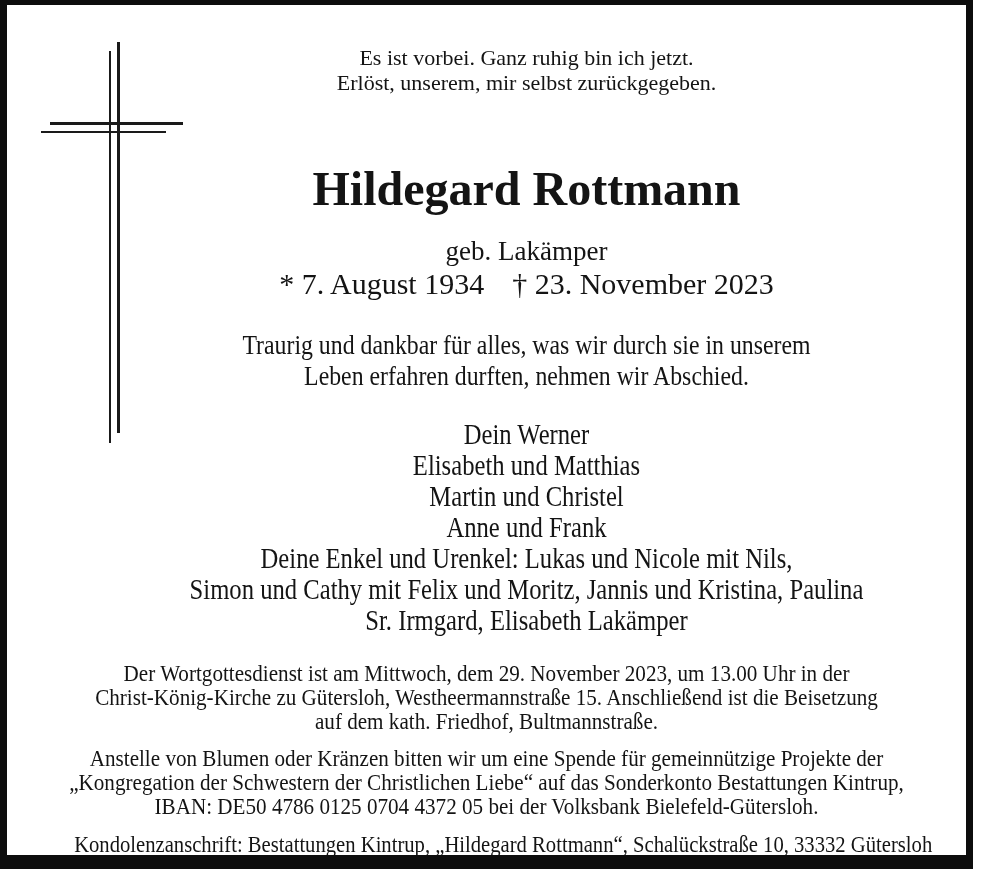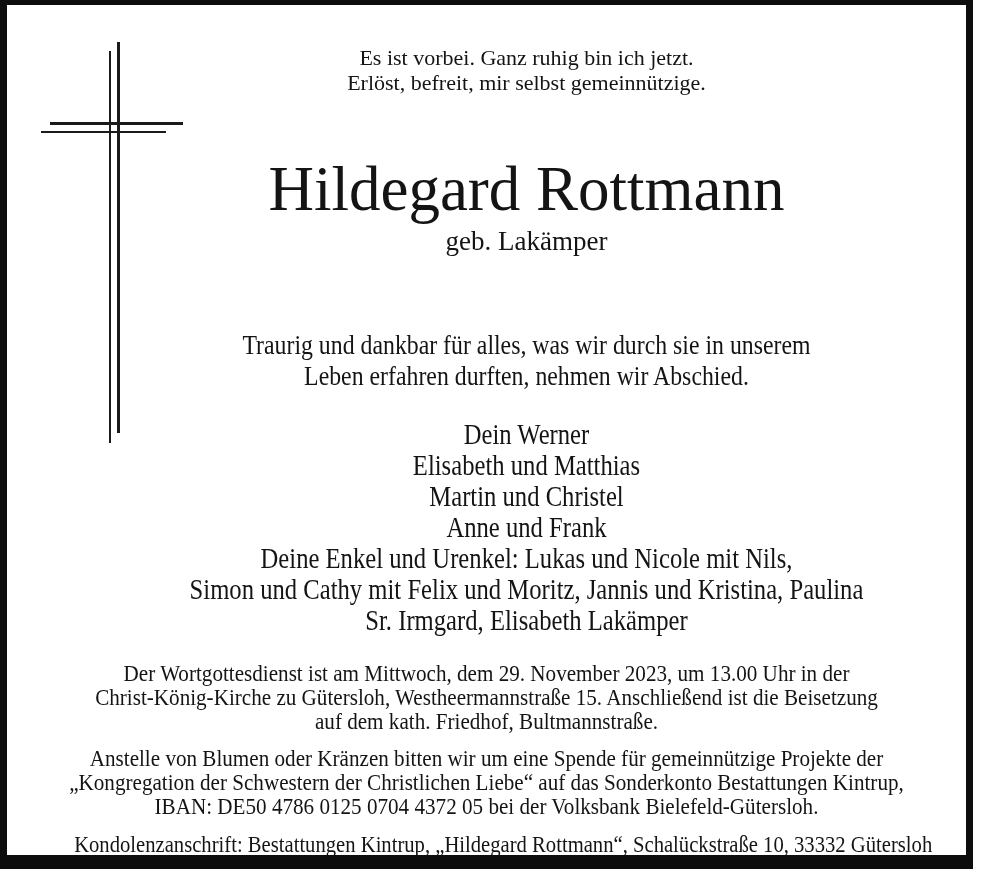--- a/index.html
+++ b/index.html
@@ -28,22 +28,22 @@
   .cross-v2 { left: 110px; top: 37px;  width: 3px; height: 391px; }
   .cross-h1 { left: 43px;  top: 117px; width: 133px; height: 3px; }
   .cross-h2 { left: 34px;  top: 126px; width: 125px; height: 2px; }
 
   
   .block { position: absolute; text-align: center; white-space: nowrap; }
   .upper { left: 80px; right: 0; }   
   .lower { left: 0; right: 0; }      
 
   .poem       { top: 40px;  font-size: 22px; line-height: 25px; }
-  .name       { top: 155px; font-size: 63px; line-height: 58px; font-weight: normal; margin: 0; }
-  .maiden     { top: 221px; font-size: 27px; line-height: 30px; }
+  .name       { top: 155px; font-size: 48px; line-height: 58px; font-weight: bold; margin: 0; }
+  .maiden     { top: 231px; font-size: 27px; line-height: 30px; }
   .dates      { top: 262px; font-size: 30px; line-height: 34px; }
   .dates .date-part { margin: 0 14px; }
 
   .intro      { top: 324px; font-size: 28px; line-height: 31px; }
   .mourners   { top: 414px; font-size: 29px; line-height: 31px; }
   .service    { top: 656px; font-size: 24px; line-height: 24px; }
   .donation   { top: 741px; font-size: 24px; line-height: 24px; }
   .condolence { top: 826px; font-size: 24px; line-height: 26px; }
 
   
@@ -58,27 +58,30 @@
 
   <div>
     <div class="cross-line cross-v1"></div>
     <div class="cross-line cross-v2"></div>
     <div class="cross-line cross-h1"></div>
     <div class="cross-line cross-h2"></div>
   </div>
 
   <div class="block upper poem">
     <div>Es ist vorbei. Ganz ruhig bin ich jetzt.</div>
-    <div>Erlöst, befreit, mir selbst gemeinnützige.</div>
+    <div>Erlöst, unserem, mir selbst zurückgegeben.</div>
   </div>
 
   <h1 class="block upper name">Hildegard Rottmann</h1>
 
   <div class="block upper maiden">geb. Lakämper</div>
 
+  <div class="block upper dates">
+    <span class="date-part">* 7. August 1934</span><span class="date-part">† 23. November 2023</span>
+  </div>
 
   <div class="block upper intro cx85">
     <div>Traurig und dankbar für alles, was wir durch sie in unserem</div>
     <div>Leben erfahren durften, nehmen wir Abschied.</div>
   </div>
 
   <div class="block upper mourners cx85">
     <div>Dein Werner</div>
     <div>Elisabeth und Matthias</div>
     <div>Martin und Christel</div>

